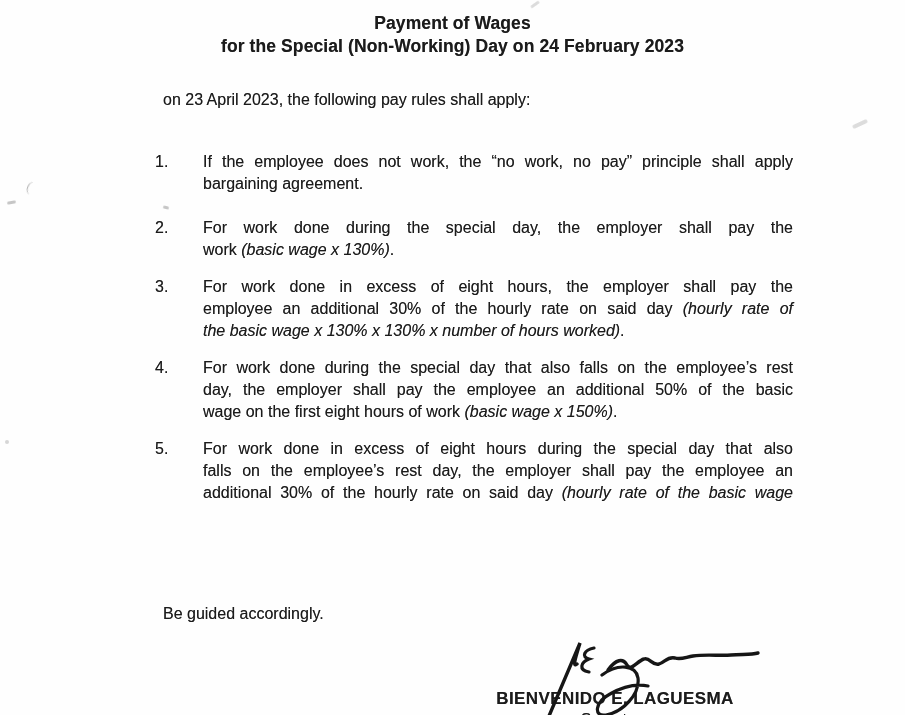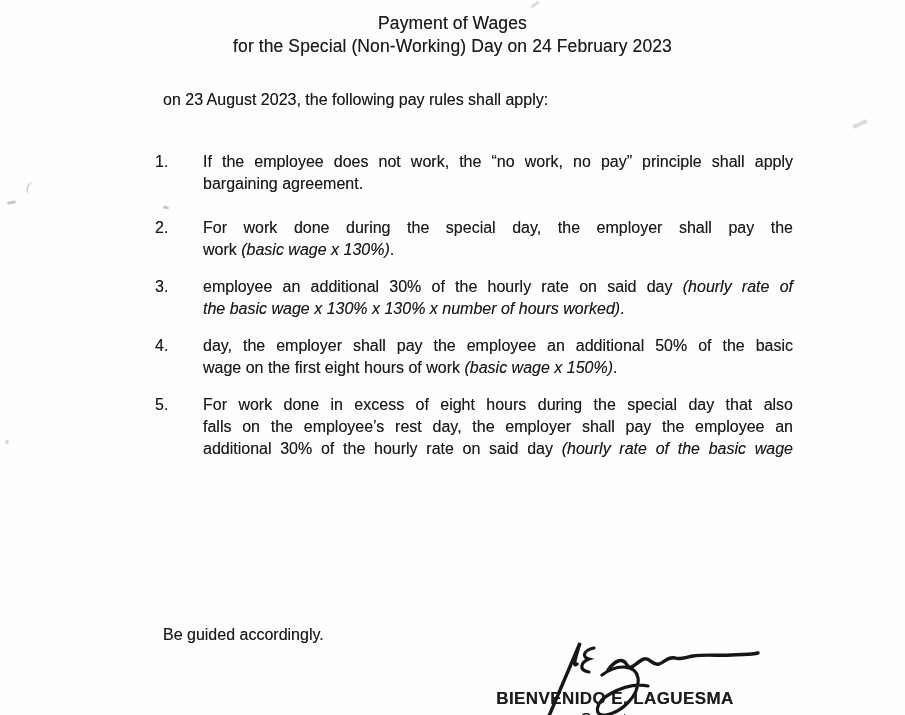--- a/index.html
+++ b/index.html
@@ -13,35 +13,35 @@
     background:var(--paper);
     overflow:hidden;
     font-family:"Liberation Sans","DejaVu Sans",sans-serif;
     color:var(--ink);
     font-size:16px;
     line-height:22px;
     text-shadow:0 0 0.5px rgba(20,20,20,0.55); 
   }
   .title{
     position:absolute;top:12px;left:0;right:0;
-    text-align:center;font-weight:normal;
+    text-align:center;font-weight:bold;
     font-size:17.5px;line-height:23px;
     letter-spacing:0.1px;
   }
   .intro{position:absolute;left:103px;top:89px;width:690px;}
   .intro .line:first-child{text-indent:60px;}
   .line{text-align:justify;text-align-last:justify;}
   .line.last{text-align-last:left;}
   .it{font-style:italic;}
   .items{position:absolute;left:103px;top:151px;width:690px;}
   .item{display:flex;margin-bottom:15px;}
   .item:first-child{margin-bottom:22px;}
   .num{flex:0 0 auto;width:48px;padding-left:52px;}
   .itext{flex:0 0 auto;width:590px;}
-  .closing{position:absolute;left:163px;top:624px;}
+  .closing{position:absolute;left:163px;top:603px;}
   .sigblock{position:absolute;left:450px;top:628px;width:330px;height:110px;}
   .sigblock svg{position:absolute;left:0;top:0;z-index:2;}
   .signame{
     position:absolute;top:60px;left:0;width:100%;z-index:1;
     text-align:center;font-weight:bold;font-size:17px;letter-spacing:0.4px;
   }
   .sigtitle{position:absolute;top:81px;left:0;width:100%;text-align:center;font-size:16px;}
   .smudge{position:absolute;pointer-events:none;filter:blur(0.6px);}
   .sm-arc{width:8px;height:13px;border-left:1.6px solid #adadad;border-radius:60% 0 0 60%;transform:rotate(18deg);}
   .sm-dash{background:#c6c6c6;border-radius:2px;}
@@ -51,48 +51,50 @@
 <body>
 
 <div class="page">
 
   <div class="title">
     <div>Payment of Wages</div>
     <div>for the Special (Non-Working) Day on 24 February 2023</div>
   </div>
 
   <div class="intro">
-      <div class="line last"><span>on 23 August 2023, the following pay rules shall apply:</span></div>
+      <div class="line last"><span>on 23 April 2023, the following pay rules shall apply:</span></div>
     </div>
 
   <div class="items">
       <div class="item">
         <div class="num">1.</div>
         <div class="itext">
           <div class="line"><span>If the employee does not work, the “no work, no pay” principle shall apply</span></div>
           <div class="line last"><span>bargaining agreement.</span></div>
         </div>
       </div>
       <div class="item">
         <div class="num">2.</div>
         <div class="itext">
           <div class="line"><span>For work done during the special day, the employer shall pay the</span></div>
           <div class="line last"><span>work </span><span class="it">(basic wage x 130%)</span><span>.</span></div>
         </div>
       </div>
       <div class="item">
         <div class="num">3.</div>
         <div class="itext">
+          <div class="line"><span>For work done in excess of eight hours, the employer shall pay the</span></div>
           <div class="line"><span>employee an additional 30% of the hourly rate on said day </span><span class="it">(hourly rate of</span></div>
           <div class="line last"><span class="it">the basic wage x 130% x 130% x number of hours worked)</span><span>.</span></div>
         </div>
       </div>
       <div class="item">
         <div class="num">4.</div>
         <div class="itext">
+          <div class="line"><span>For work done during the special day that also falls on the employee’s rest</span></div>
           <div class="line"><span>day, the employer shall pay the employee an additional 50% of the basic</span></div>
           <div class="line last"><span>wage on the first eight hours of work </span><span class="it">(basic wage x 150%)</span><span>.</span></div>
         </div>
       </div>
       <div class="item">
         <div class="num">5.</div>
         <div class="itext">
           <div class="line"><span>For work done in excess of eight hours during the special day that also</span></div>
           <div class="line"><span>falls on the employee’s rest day, the employer shall pay the employee an</span></div>
           <div class="line"><span>additional 30% of the hourly rate on said day </span><span class="it">(hourly rate of the basic wage</span></div>

